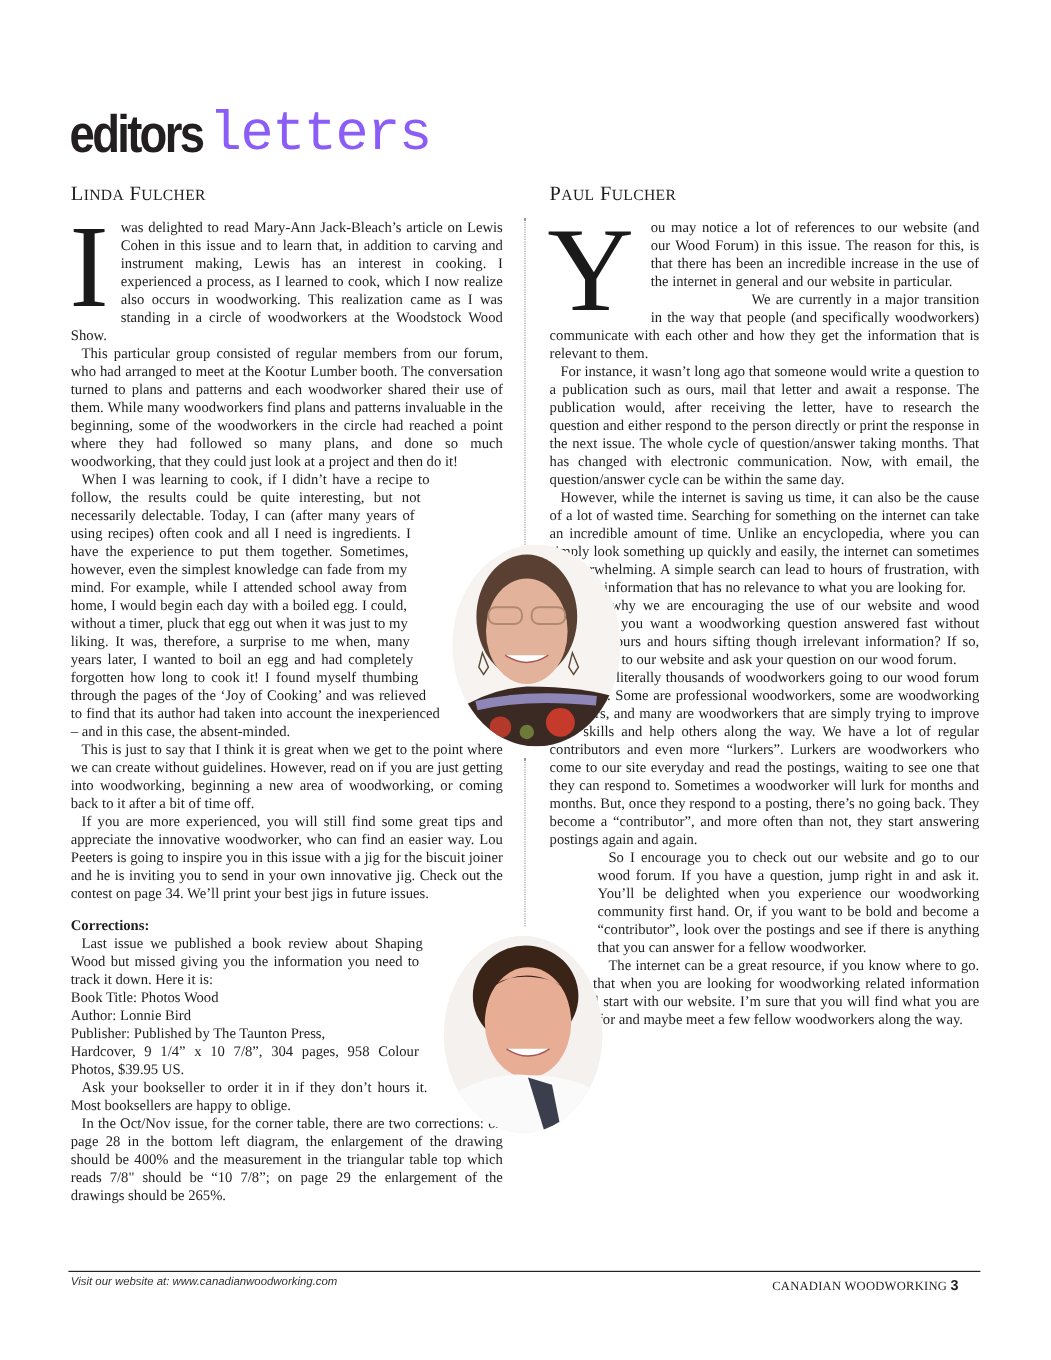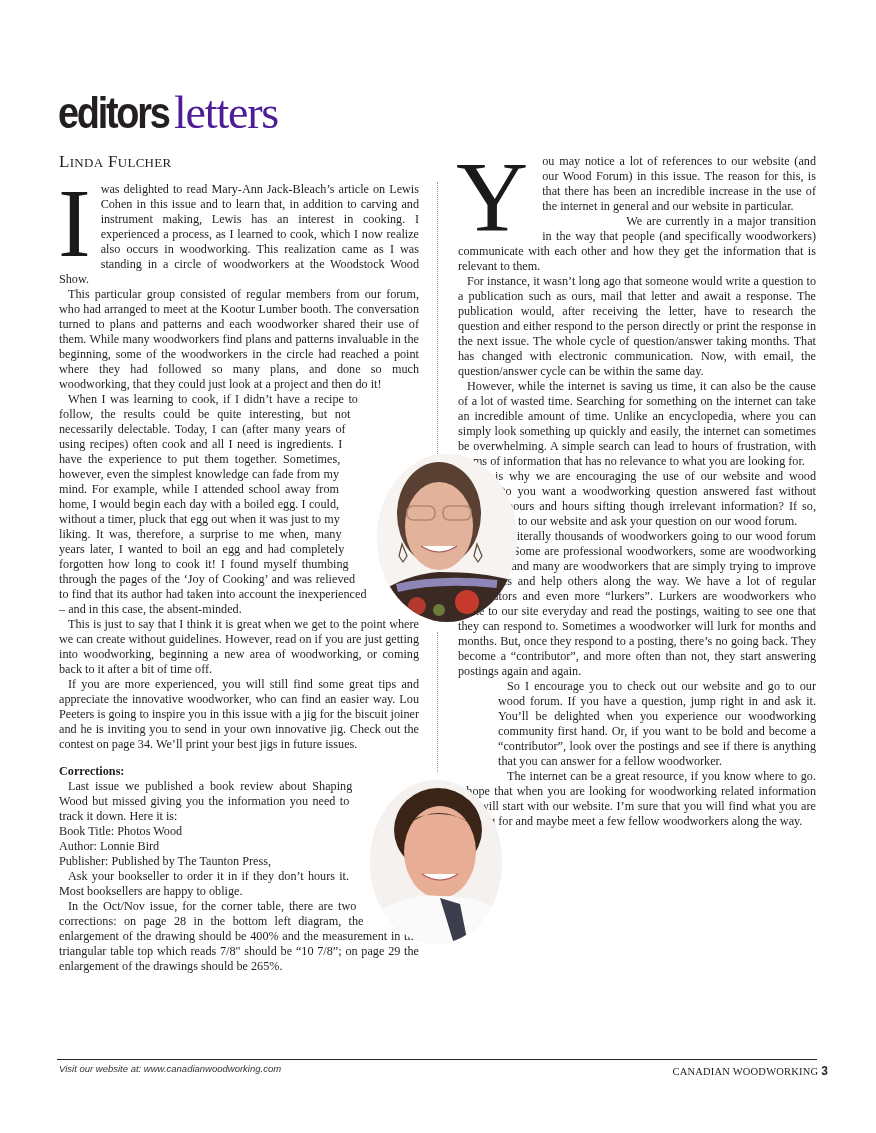--- a/index.html
+++ b/index.html
@@ -2,22 +2,22 @@
 <html><head>
 <meta charset="utf-8">
 <style>
   html, body { margin:0; padding:0; background:#ffffff; }
   body { width:876px; height:1133px; position:relative; overflow:hidden;
          font-family:"Liberation Serif","DejaVu Serif",serif; color:#1f1f1f; }
   .masthead { position:absolute; left:58px; top:88px; height:50px; white-space:nowrap; }
   .masthead .a { font-family:"Liberation Sans","DejaVu Sans",sans-serif; font-weight:bold;
                  font-size:44px; letter-spacing:-2.6px; color:#231f20; transform:scaleX(0.86);
                  display:inline-block; transform-origin:left center; }
-  .masthead .b { font-family:Liberation Serif, serif; font-size:46px;
-                 color:#4c1d95; letter-spacing:-1.2px; position:absolute; left:116px; top:-2px; }
+  .masthead .b { font-family:Liberation Mono, monospace; font-size:46px;
+                 color:#8b5cf6; letter-spacing:-1.2px; position:absolute; left:116px; top:-2px; }
   .col { position:absolute; top:154px; font-size:12.2px; line-height:15px; text-align:justify; }
   .col.left { left:59px; width:360px; }
   .col.right { left:458px; width:358px; }
   .byline { text-align:left; font-size:17px; letter-spacing:0.3px; margin:0 0 10px 0; height:18px; }
   .byline .cap { font-size:17px; }
   .byline .sc { font-size:13px; }
   .dropcap { float:left; font-size:98px; line-height:78px; height:82px; margin:2px 10px 0 -1px;
              color:#1a1a1a; font-family:"Liberation Serif","DejaVu Serif",serif; }
   .dropcap.y { margin:4px 14px 0 -2px; font-size:100px; }
   p { margin:0; text-indent:9px; }
@@ -29,21 +29,21 @@
   .divider2 { position:absolute; left:437px; top:632px; width:0; height:140px;
               border-left:1px dotted #9a9a9a; }
   .photo { position:absolute; border-radius:50%; overflow:hidden; }
   .photo.linda { left:377px; top:454px; width:140px; height:168px; background:#f6f2ef; }
   .photo.paul { left:370px; top:780px; width:132px; height:164px; background:#f3eeea; }
   .float-wrap { float:right; shape-outside:ellipse(50% 50%); }
   .footer-line { position:absolute; left:57px; top:1059px; width:760px; height:0;
                  border-top:1px solid #222; }
   .footer-left { position:absolute; left:59px; top:1063px; font-family:"Liberation Sans","DejaVu Sans",sans-serif;
                  font-style:italic; font-size:9.5px; color:#333; }
-  .footer-right { position:absolute; right:48px; top:1064px; font-size:10.5px; color:#222; letter-spacing:0.2px; }
+  .footer-right { position:absolute; right:77px; top:1064px; font-size:10.5px; color:#222; letter-spacing:0.2px; }
   .footer-right .num { font-family:"Liberation Sans","DejaVu Sans",sans-serif; font-weight:bold; font-size:12px; }
 </style>
 </head>
 <body>
 
 <div class="masthead">
   <span class="a">editors</span><span class="b">letters</span>
 </div>
 
 <div class="col left">
@@ -57,28 +57,33 @@
   <div class="float-wrap" style="width:80px;height:170px;margin-top:30px;"></div>
   <p>When I was learning to cook, if I didn’t have a recipe to follow, the results could be quite interesting, but not necessarily delectable. Today, I can (after many years of using recipes) often cook and all I need is ingredients. I have the experience to put them together. Sometimes, however, even the simplest knowledge can fade from my mind. For example, while I attended school away from home, I would begin each day with a boiled egg. I could, without a timer, pluck that egg out when it was just to my liking. It was, therefore, a surprise to me when, many years later, I wanted to boil an egg and had completely forgotten how long to cook it! I found myself thumbing through the pages of the ‘Joy of Cooking’ and was relieved to find that its author had taken into account the inexperienced  – and in this case, the absent-minded.</p>
   <p>This is just to say that I think it is great when we get to the point where we can create without guidelines. However, read on if you are just getting into woodworking, beginning a new area of woodworking, or coming back to it after a bit of time off.</p>
   <p>If you are more experienced, you will still find some great tips and appreciate the innovative woodworker, who can find an easier way. Lou Peeters is going to inspire you in this issue with a jig for the biscuit joiner and he is inviting you to send in your own innovative jig. Check out the contest on page 34. We’ll print your best jigs in future issues.</p>
   <div class="float-wrap" style="width:72px;height:170px;margin-top:6px;"></div>
   <p class="head">Corrections:</p>
   <p>Last issue we published a book review about Shaping Wood but missed giving you the information you need to track it down. Here it is:</p>
   <p class="plain">Book Title:  Photos Wood</p>
   <p class="plain">Author:  Lonnie Bird</p>
   <p class="plain">Publisher:  Published by The Taunton Press,</p>
+  <p class="plain">Hardcover, 9 1/4” x 10 7/8”, 304 pages, 958 Colour Photos, $39.95 US.</p>
   <p>Ask your bookseller to order it in if they don’t hours it. Most booksellers are happy to oblige.</p>
   <p>In the Oct/Nov issue, for the corner table, there are two corrections: on page 28 in the bottom left diagram, the enlargement of the drawing should be 400% and the measurement in the triangular table top which reads 7/8" should be “10 7/8”; on page 29 the enlargement of the drawings should be 265%.</p>
 </div>
 
 <div class="divider"></div>
 <div class="divider2"></div>
 
 <div class="col right">
+  <div class="byline">
+    <span class="cap">P</span><span class="sc">AUL</span>
+    <span class="cap">F</span><span class="sc">ULCHER</span>
+  </div>
   <span class="dropcap y">Y</span>
   <p class="first">ou may notice a lot of references to our website (and our Wood Forum) in this issue. The reason for this, is that there has been an incredible increase in the use of the internet in general and our website in particular.</p>
   <p style="text-indent:84px">We are currently in a major transition in the way that people (and specifically woodworkers) communicate with each other and how they get the information that is relevant to them.</p>
   <p>For instance, it wasn’t long ago that someone would write a question to a publication such as ours, mail that letter and await a response. The publication would, after receiving the letter, have to research the question and either respond to the person directly or print the response in the next issue. The whole cycle of question/answer taking months. That has changed with electronic communication. Now, with email, the question/answer cycle can be within the same day.</p>
   <div style="float:left;width:50px;height:175px;shape-outside:ellipse(0% 50% at 0% 50%);"></div>
   <p>However, while the internet is saving us time, it can also be the cause of a lot of wasted time. Searching for something on the internet can take an incredible amount of time. Unlike an encyclopedia, where you can simply look something up quickly and easily, the internet can sometimes be overwhelming. A simple search can lead to hours of frustration, with reams of information that has no relevance to what you are looking for.</p>
   <p>That is why we are encouraging the use of our website and wood forum. Do you want a woodworking question answered fast without spending hours and hours sifting though irrelevant information? If so, then just go to our website and ask your question on our wood forum.</p>
   <p>We have literally thousands of woodworkers going to our wood forum every day. Some are professional woodworkers, some are woodworking educators, and many are woodworkers that are simply trying to improve their skills and help others along the way. We have a lot of regular contributors and even more “lurkers”. Lurkers are woodworkers who come to our site everyday and read the postings, waiting to see one that they can respond to. Sometimes a woodworker will lurk for months and months. But, once they respond to a posting, there’s no going back. They become a “contributor”, and more often than not, they start answering postings again and again.</p>
   <div style="float:left;width:40px;height:100px;"></div>
   <p>So I encourage you to check out our website and go to our wood forum. If you have a question, jump right in and ask it. You’ll be delighted when you experience our woodworking community first hand. Or, if you want to be bold and become a “contributor”, look over the postings and see if there is anything that you can answer for a fellow woodworker.</p>

